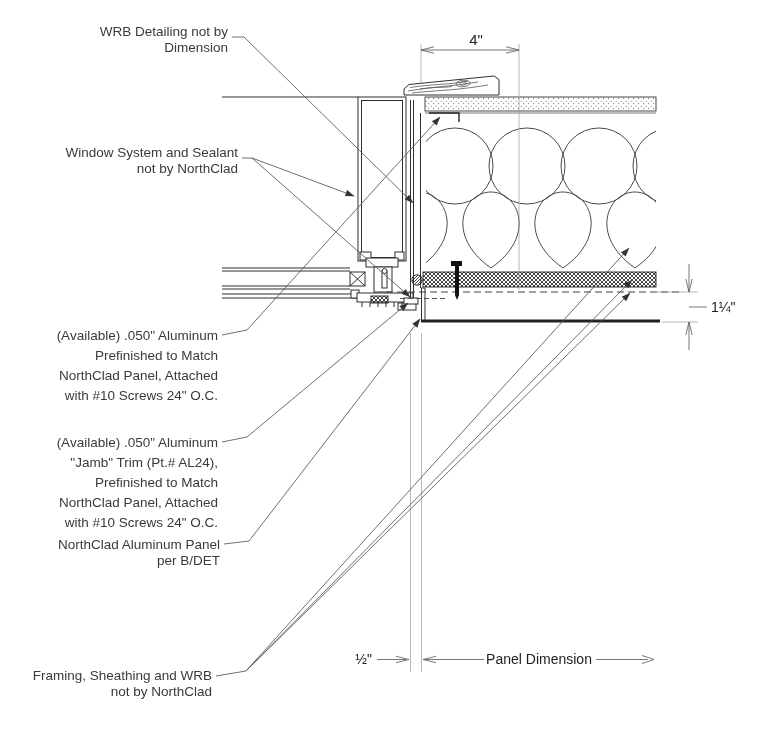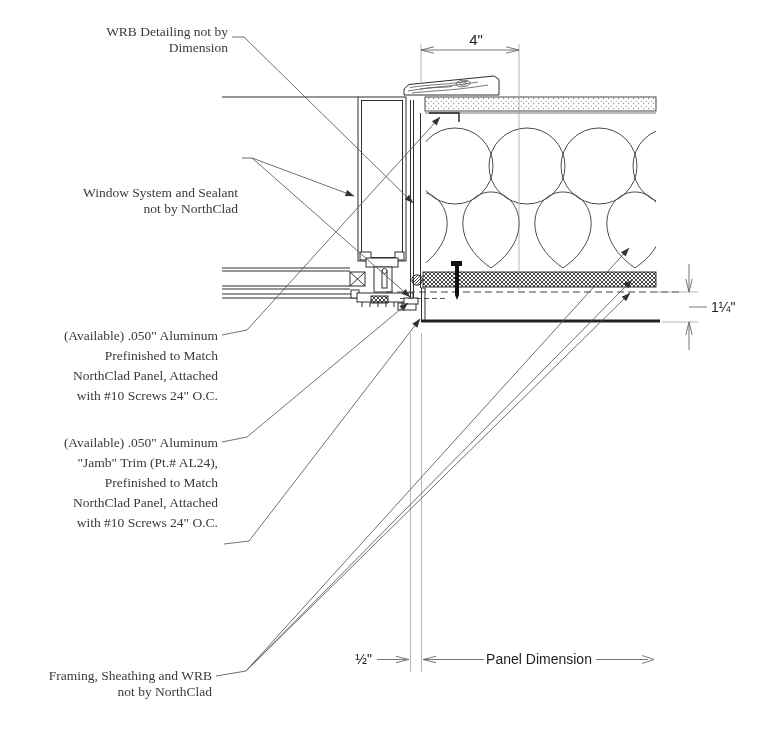--- a/index.html
+++ b/index.html
@@ -1,19 +1,19 @@
 <!DOCTYPE html>
 <html><head>
 <meta charset="utf-8">
 <style>
   html,body{margin:0;padding:0;background:#fff;}
   .stage{position:relative;width:768px;height:734px;background:#fff;overflow:hidden;
          font-family:"Liberation Sans",sans-serif;}
   svg{position:absolute;left:0;top:0;}
-  .callout{position:absolute;text-align:right;color:#3a3a3a;font-size:13.5px;line-height:16px;white-space:nowrap;font-family:Liberation Serif, serif;}
+  .callout{position:absolute;text-align:right;color:#3a3a3a;font-size:13.5px;line-height:16px;white-space:nowrap;}
   .callout.lg{line-height:20px;}
   .ln{stroke:#2f2f2f;stroke-width:1;fill:none;}
   .lnf{stroke:#2f2f2f;stroke-width:1;fill:#ffffff;}
   .thin{stroke:#555;stroke-width:.8;fill:none;}
   .ext{stroke:#9a9a9a;stroke-width:.7;fill:none;}
   .dim{stroke:#666;stroke-width:.9;fill:none;}
   .ldr{stroke:#555;stroke-width:.85;fill:none;}
   .dash{stroke:#444;stroke-width:1.1;fill:none;stroke-dasharray:7 4;}
   .dash2{stroke:#555;stroke-width:1;fill:none;stroke-dasharray:5 3;}
   .dimtxt{font-family:"Liberation Sans",sans-serif;font-size:14px;fill:#222;}
@@ -179,39 +179,43 @@
     <path d="M246 671 L632 280" class="ldr" marker-end="url(#arr)"></path>
     <path d="M246 671 L630 293" class="ldr" marker-end="url(#arr)"></path>
   </g>
 </svg>
 
 <div class="callout" style="top:24px; right:540px;">
   <div>WRB Detailing not by</div>
   <div>Dimension</div>
 </div>
 
-<div class="callout" style="top:145px; right:530px;margin-top:40px;">
+<div class="callout" style="top:145px; right:530px;">
   <div>Window System and Sealant</div>
   <div>not by NorthClad</div>
 </div>
 
 <div class="callout lg" style="top:326px; right:550px;">
   <div>(Available) .050" Aluminum</div>
   <div>Prefinished to Match</div>
   <div>NorthClad Panel, Attached</div>
   <div>with #10 Screws 24" O.C.</div>
 </div>
 
 <div class="callout lg" style="top:433px; right:550px;">
   <div>(Available) .050" Aluminum</div>
   <div>"Jamb" Trim (Pt.# AL24),</div>
   <div>Prefinished to Match</div>
   <div>NorthClad Panel, Attached</div>
   <div>with #10 Screws 24" O.C.</div>
 </div>
 
+<div class="callout" style="top:537px; right:548px;">
+  <div>NorthClad Aluminum Panel</div>
+  <div>per B/DET</div>
+</div>
 
 <div class="callout" style="top:668px; right:556px;">
   <div>Framing, Sheathing and WRB</div>
   <div>not by NorthClad</div>
 </div>
 
 </div>
 
 </body></html>

